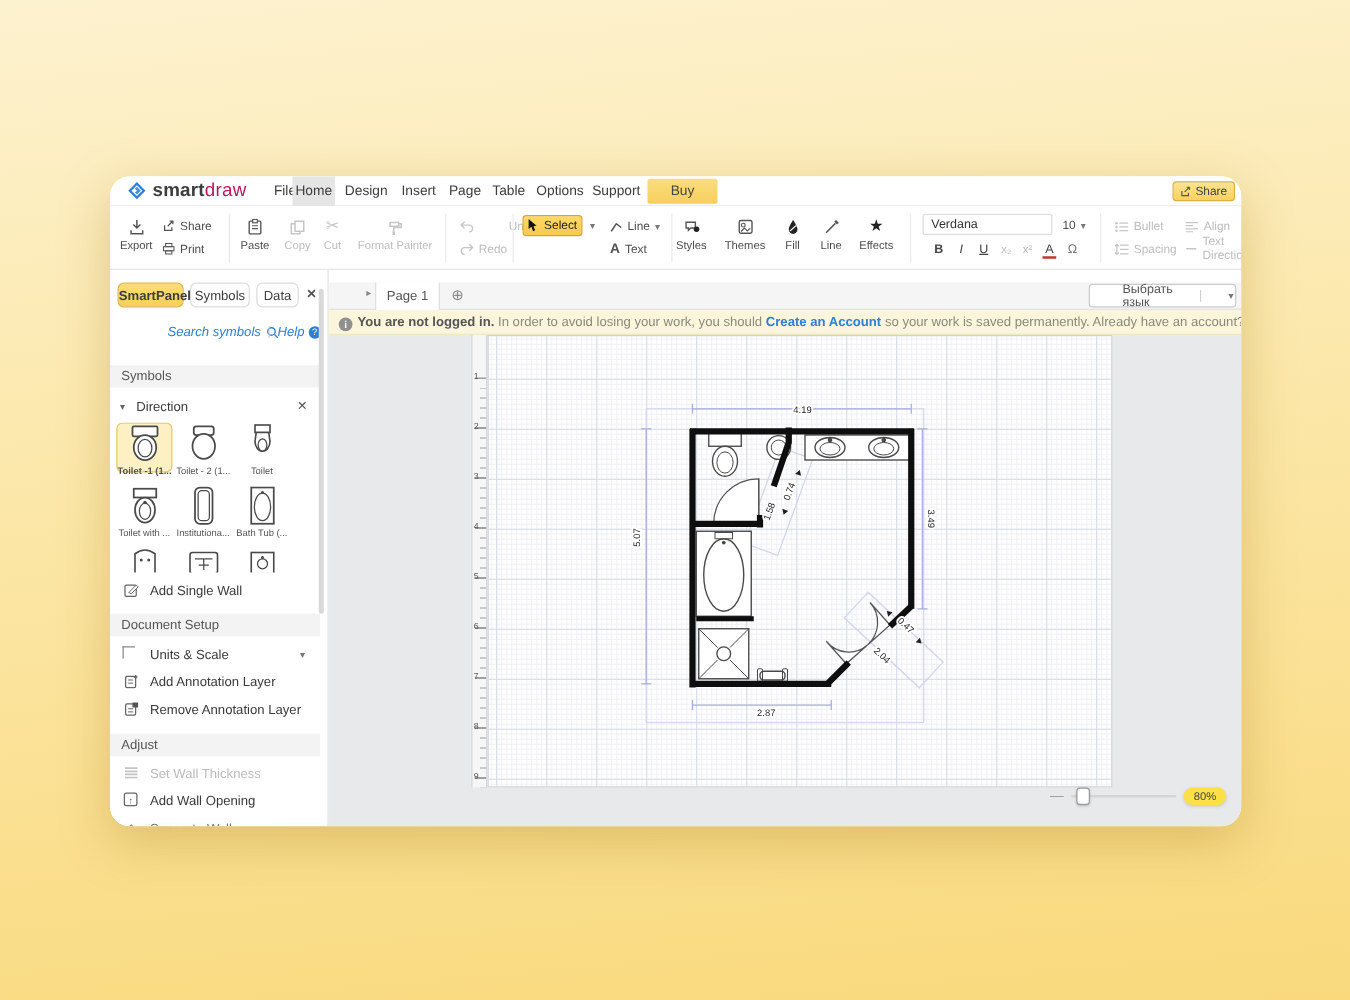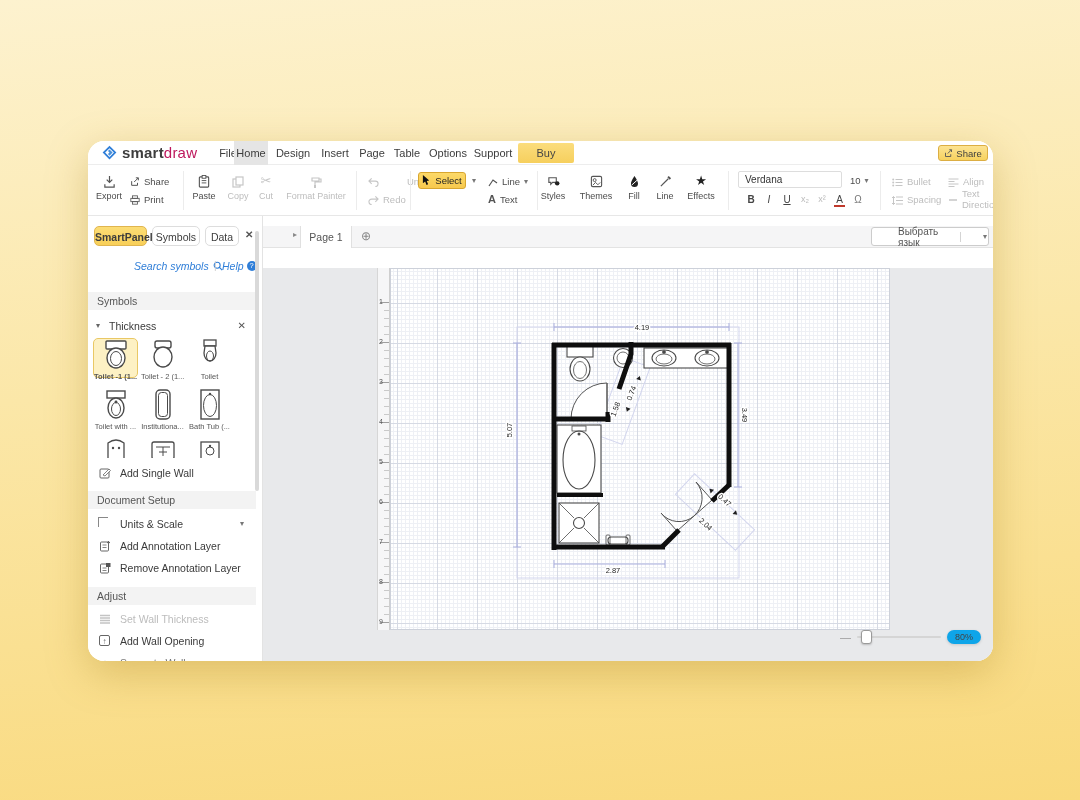--- a/index.html
+++ b/index.html
@@ -77,21 +77,21 @@
       linear-gradient(#d6dae4 1px, transparent 1px),
       linear-gradient(90deg, #d6dae4 1px, transparent 1px),
       linear-gradient(#eef0f5 1px, transparent 1px),
       linear-gradient(90deg, #eef0f5 1px, transparent 1px);
     background-size:40px 40px, 40px 40px, 4px 4px, 4px 4px;
     background-position:0 34px, 6px 0, 0 2px, 2px 0; }
   .plan-svg { position:absolute; left:0; top:0; }
   .zoomctl { position:absolute; right:12px; bottom:14px; height:20px; display:flex; align-items:center; gap:6px; }
   .ztrack { width:84px; height:2px; background:#d5d5d5; border-radius:1px; position:relative; }
   .zhandle { position:absolute; left:4px; top:-6px; width:11px; height:14px; background:#fff; border:1px solid #9a9a9a; border-radius:3px; box-shadow:0 1px 2px rgba(0,0,0,.2); }
-  .zbadge { background:#0ea5e9; border-radius:9px; padding:2px 8px; font-size:9px; color:#444; box-shadow:0 1px 3px rgba(0,0,0,.15); }
+  .zbadge { background:#fde047; border-radius:9px; padding:2px 8px; font-size:9px; color:#444; box-shadow:0 1px 3px rgba(0,0,0,.15); }
   .zminus { color:#999; font-size:11px; }
   .pscroll { position:absolute; right:3px; top:15px; width:4px; height:260px; background:#d9d9d9; border-radius:2px; }
   svg.mini { vertical-align:middle; }
 </style>
 </head>
 <body>
 
 <div class="win">
 
   <div class="menubar">
@@ -314,21 +314,21 @@
       <span style="width:10px;height:10px;border-radius:50%;background:#2f7ed8;color:#fff;font-size:7.5px;line-height:10px;text-align:center;display:inline-block;">?</span>
     </div>
 
     <div class="sec-head" style="top:76px;">
       <span>Symbols</span>
       <span class="abs" style="right:10px;top:5px;"><span class="hamb"></span></span>
     </div>
 
     <div class="prow" style="top:100px;">
       <span class="abs" style="left:8px;color:#666;font-size:8px;">▾</span>
-      <span class="abs" style="left:21px;">Thickness</span>
+      <span class="abs" style="left:21px;">Direction</span>
       <span class="abs xicon" style="right:10px;">✕</span>
     </div>
 
     <div class="abs" style="left:0;top:122px;width:168px;height:120px;overflow:hidden;">
       <div class="sym-cell selected" style="left:5px;top:0;">
         <svg class="mini" width="34" height="32" viewBox="0 0 34 32">
             <rect x="7" y="2" width="20" height="8" rx="1" fill="#fff" stroke="#4a4a4a" stroke-width="1.4"></rect>
             <ellipse cx="17" cy="19" rx="9" ry="10" fill="#fff" stroke="#4a4a4a" stroke-width="1.4"></ellipse>
             <ellipse cx="17" cy="19.5" rx="5.5" ry="7" fill="none" stroke="#4a4a4a"></ellipse>
           </svg>
@@ -469,20 +469,23 @@
           <circle cx="12" cy="12" r="8.5" stroke="#4285F4" stroke-dasharray="13.35 40.1" transform="rotate(-45 12 12)"></circle>
         </g>
         <rect x="12" y="9.5" width="9" height="5" fill="#4285F4"></rect>
       </svg>
       <span style="flex:1;">Выбрать язык</span>
       <span style="color:#ccc;">|</span>
       <span class="chev">▾</span>
     </div>
   </div>
 
+  <div class="notif">
+    <span class="info-dot">i</span><b>You are not logged in.</b><span> In order to avoid losing your work, you should </span><a href="#" style="font-weight:bold;">Create an Account</a><span> so your work is saved permanently. Already have an account? </span>
+  </div>
 
   <div class="canvas">
     <div class="ruler">
       <span class="rnum" style="top:30px;">1</span>
       <span class="rnum" style="top:70px;">2</span>
       <span class="rnum" style="top:110px;">3</span>
       <span class="rnum" style="top:150px;">4</span>
       <span class="rnum" style="top:190px;">5</span>
       <span class="rnum" style="top:230px;">6</span>
       <span class="rnum" style="top:270px;">7</span>

